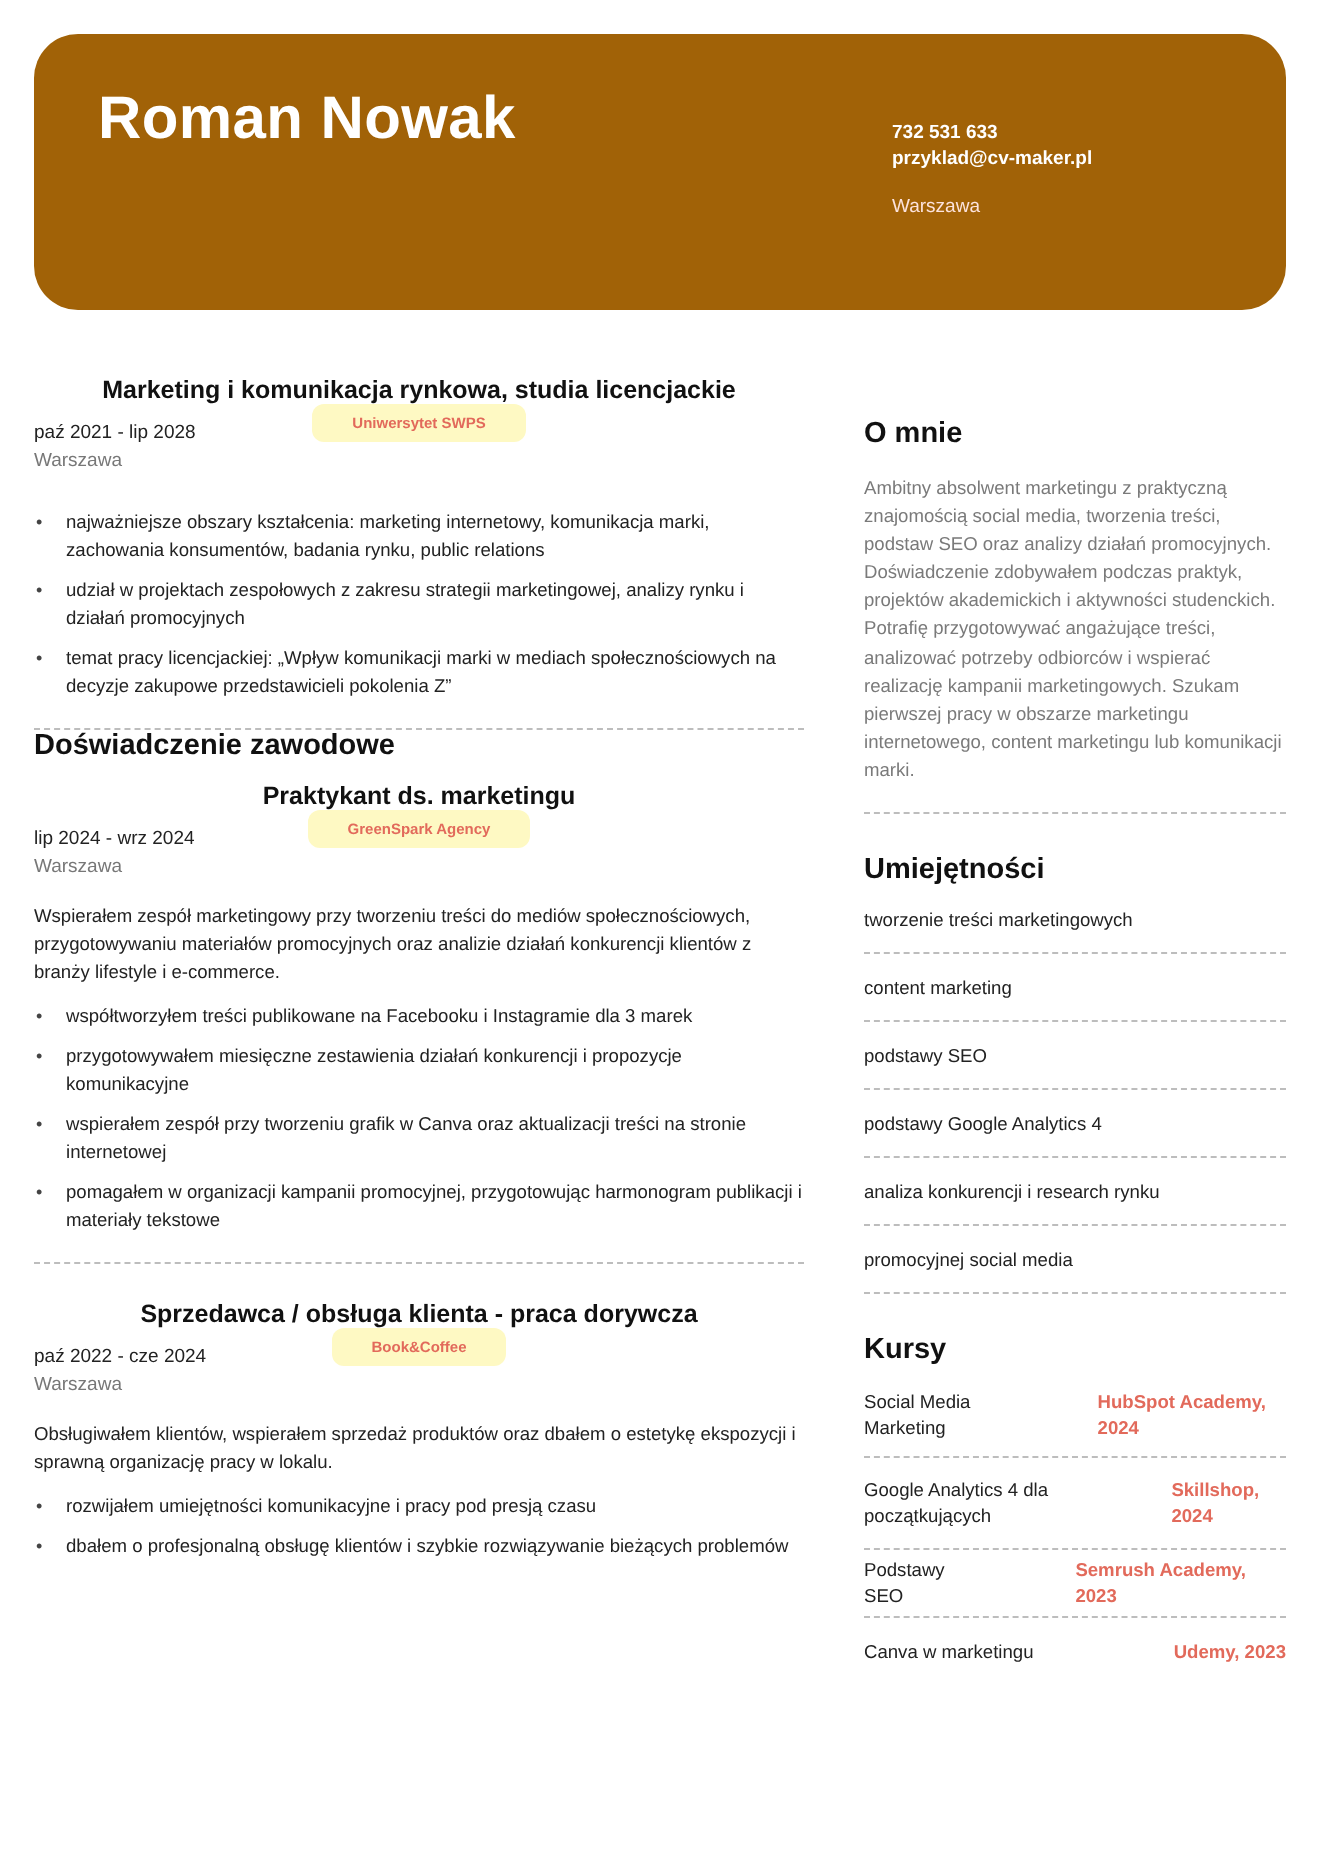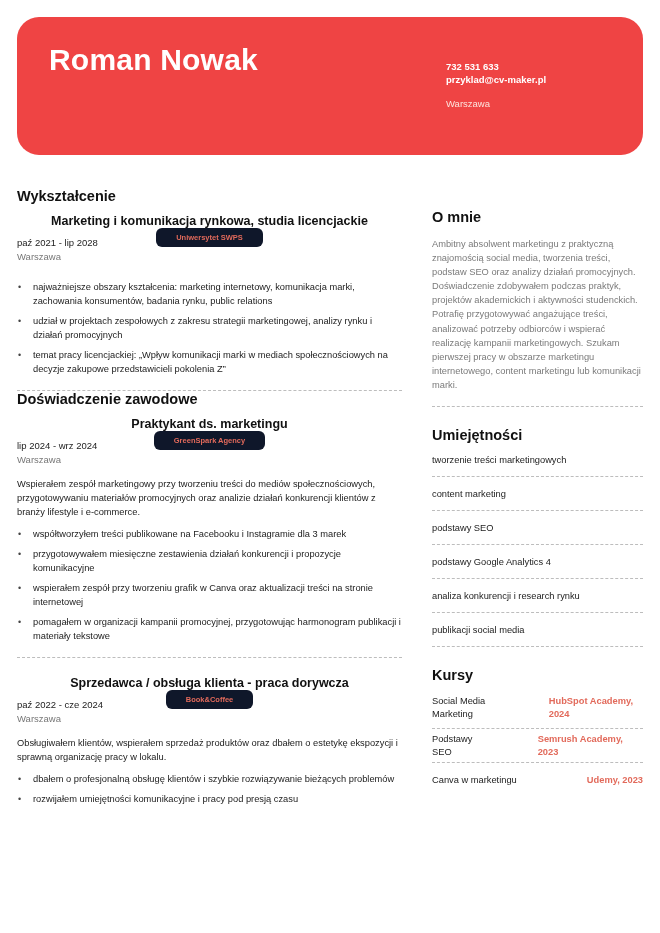--- a/index.html
+++ b/index.html
@@ -1,40 +1,40 @@
 <!DOCTYPE html>
 <html><head>
 <meta charset="utf-8">
 <style>
   * { box-sizing: border-box; margin: 0; padding: 0; }
   html, body { width: 660px; height: 933px; background: #ffffff; overflow: hidden; }
   body { font-family: "Liberation Sans", "DejaVu Sans", sans-serif; color: #1d1d1d; position: relative; }
 
   .header {
     position: absolute; left: 17px; top: 17px; width: 626px; height: 138px;
-    background: #ef4444; border-radius: 22px; color: #ffffff;
+    background: #a16207; border-radius: 22px; color: #ffffff;
   }
   .header .name {
     position: absolute; left: 32px; top: 26px;
     font-size: 30px; font-weight: bold; letter-spacing: 0.2px;
   }
   .header .contact { position: absolute; left: 429px; top: 43px; font-size: 9.5px; line-height: 13px; }
   .header .contact .strong { font-weight: bold; }
   .header .contact .city { margin-top: 11px; font-size: 9.5px; color: #fde3dd; }
 
   .left { position: absolute; left: 17px; top: 188px; width: 385px; }
   .right { position: absolute; left: 432px; top: 209px; width: 211px; }
 
   .section-title { font-size: 14.5px; font-weight: bold; color: #111; margin-bottom: 10px; }
 
   .entry { position: relative; }
   .entry-head { display: flex; justify-content: space-between; align-items: center; height: 20px; flex-direction: column; }
   .entry-title { font-size: 12.5px; font-weight: bold; color: #111; }
   .badge {
-    background: #0f172a; color: #e26a5b; font-size: 7.5px; font-weight: bold;
+    background: #fef9c3; color: #e26a5b; font-size: 7.5px; font-weight: bold;
     padding: 5px 20px; border-radius: 6px; white-space: nowrap;
   }
   .date { font-size: 9.5px; color: #222; margin-top: 3px; }
   .city { font-size: 9.5px; color: #777; margin-top: 3px; }
   .desc { font-size: 9.3px; color: #222; line-height: 14px; margin-top: 12px; }
 
   ul.bullets { list-style: none; margin-top: 8px; }
   ul.bullets li { position: relative; padding-left: 16px; font-size: 9.3px; line-height: 14px; color: #222; margin-bottom: 6px; }
   ul.bullets li::before { content: "•"; position: absolute; left: 1px; top: 0; color: #444; font-size: 9px; }
 
@@ -55,21 +55,20 @@
   <div class="name">Roman Nowak</div>
   <div class="contact">
     <div class="strong">732 531 633</div>
     <div class="strong">przyklad@cv-maker.pl</div>
     <div class="city">Warszawa</div>
   </div>
 </div>
 
 <div class="left">
 
-  <div class="section-title">Wykształcenie</div>
 
   <div class="entry">
     <div class="entry-head">
       <div class="entry-title">Marketing i komunikacja rynkowa, studia licencjackie</div>
       <div class="badge">Uniwersytet SWPS</div>
     </div>
     <div class="date">paź 2021 - lip 2028</div>
     <div class="city">Warszawa</div>
     <ul class="bullets" style="margin-top:18px;">
       <li>najważniejsze obszary kształcenia: marketing internetowy, komunikacja marki, zachowania konsumentów, badania rynku, public relations</li>
@@ -102,46 +101,50 @@
 
   <div class="entry" style="margin-top:18px;">
     <div class="entry-head">
       <div class="entry-title">Sprzedawca / obsługa klienta - praca dorywcza</div>
       <div class="badge">Book&amp;Coffee</div>
     </div>
     <div class="date">paź 2022 - cze 2024</div>
     <div class="city">Warszawa</div>
     <div class="desc">Obsługiwałem klientów, wspierałem sprzedaż produktów oraz dbałem o estetykę ekspozycji i sprawną organizację pracy w lokalu.</div>
     <ul class="bullets">
+      <li>rozwijałem umiejętności komunikacyjne i pracy pod presją czasu</li>
       <li>dbałem o profesjonalną obsługę klientów i szybkie rozwiązywanie bieżących problemów</li>
-      <li>rozwijałem umiejętności komunikacyjne i pracy pod presją czasu</li>
     </ul>
   </div>
 </div>
 
 <div class="right">
   <div class="section-title" style="margin-bottom:12px;">O mnie</div>
   <div class="about">Ambitny absolwent marketingu z praktyczną znajomością social media, tworzenia treści, podstaw SEO oraz analizy działań promocyjnych. Doświadczenie zdobywałem podczas praktyk, projektów akademickich i aktywności studenckich. Potrafię przygotowywać angażujące treści, analizować potrzeby odbiorców i wspierać realizację kampanii marketingowych. Szukam pierwszej pracy w obszarze marketingu internetowego, content marketingu lub komunikacji marki.</div>
   <div class="divider" style="margin-top:14px;"></div>
 
   <div class="section-title" style="margin-top:20px; margin-bottom:0;">Umiejętności</div>
   <div>
     <div class="skill">tworzenie treści marketingowych</div>
     <div class="skill">content marketing</div>
     <div class="skill">podstawy SEO</div>
     <div class="skill">podstawy Google Analytics 4</div>
     <div class="skill">analiza konkurencji i research rynku</div>
-    <div class="skill">publikacji social media</div>
+    <div class="skill">promocyjnej social media</div>
   </div>
 
   <div class="section-title" style="margin-top:20px; margin-bottom:4px;">Kursy</div>
   <div>
     <div class="course" style="height:42px;">
       <div class="cname" style="width:80px;">Social Media Marketing</div>
       <div class="corg" style="width:105px;">HubSpot Academy, 2024</div>
+    </div>
+    <div class="course" style="height:46px;">
+      <div class="cname" style="width:110px;">Google Analytics 4 dla początkujących</div>
+      <div class="corg" style="width:58px;">Skillshop, 2024</div>
     </div>
     <div class="course" style="height:34px;">
       <div class="cname">Podstawy SEO</div>
       <div class="corg">Semrush Academy, 2023</div>
     </div>
     <div class="course" style="height:34px; border-bottom:none;">
       <div class="cname">Canva w marketingu</div>
       <div class="corg">Udemy, 2023</div>
     </div>
   </div>

